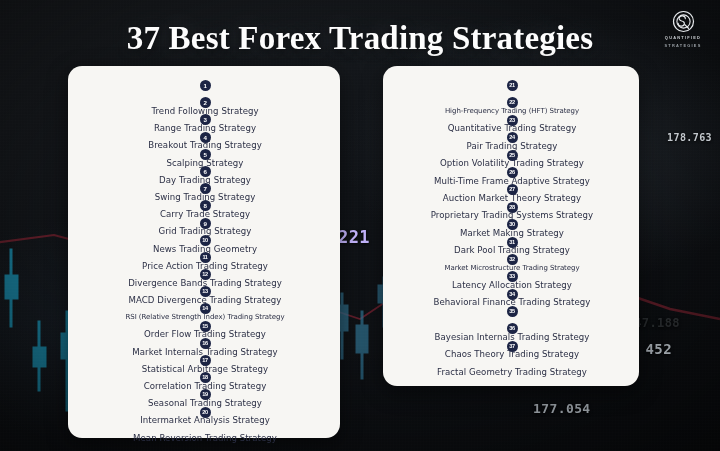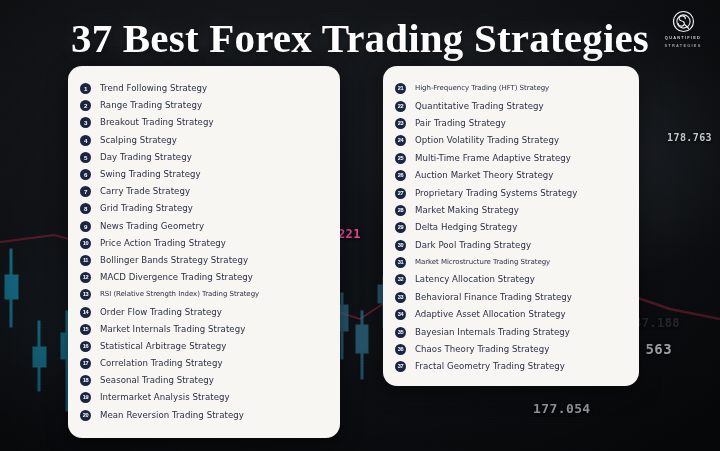--- a/index.html
+++ b/index.html
@@ -55,21 +55,21 @@
     font-family: "DejaVu Sans Mono", monospace;
     font-weight: 700;
     letter-spacing: .4px;
     color: #b9bec4;
     text-shadow: 0 1px 3px rgba(0,0,0,.85);
     white-space: nowrap;
   }
   #price-178 { right: 8px;  top: 132px; font-size: 10px; color: #c3c8cd; }
   #price-452 { right: 48px; top: 341px; font-size: 14px; color: #9aa0a6; }
   #price-125 { left: 533px; top: 401px; font-size: 13px; color: #8e949a; }
-  #price-221 { left: 338px; top: 227px; font-size: 12px; color: #ec4899; }
+  #price-221 { left: 338px; top: 227px; font-size: 17px; color: #c4b5fd; }
   #price-ghost { right: 40px; top: 316px; font-size: 12px; color: rgba(150,158,166,.22); }
 
   
   #logo {
     position: absolute;
     right: 14px;
     top: 10px;
     width: 46px;
     display: flex;
     flex-direction: column;
@@ -92,21 +92,21 @@
   #logo .brand-bot { color: #9aa0a6; }
 
   
   #page-title {
     position: absolute;
     left: 0; right: 0;
     top: 18px;
     text-align: center;
     font-family: "Liberation Serif", "DejaVu Serif", serif;
     font-weight: 700;
-    font-size: 41px;
+    font-size: 33px;
     line-height: 40px;
     color: #fdfdfd;
     letter-spacing: .2px;
     text-shadow: 0 2px 10px rgba(0,0,0,.75), 0 0 22px rgba(200,215,230,.20);
   }
 
   
   .card {
     position: absolute;
     background: #f7f6f3;
@@ -115,22 +115,23 @@
     padding: 14px 10px 12px 12px;
   }
   #card-left  { left: 68px;  top: 66px; width: 272px; height: 372px; }
   #card-right { left: 383px; top: 66px; width: 256px; height: 320px; }
 
   .list { display: flex; flex-direction: column; }
 
   .list-item {
     display: flex;
     align-items: center;
-    gap: 9px;
+    gap: 15px;
     height: 17.2px;
+    flex-direction: column;
   }
   #card-right .list-item { height: 17.4px; }
 
   .badge {
     flex: 0 0 auto;
     width: 11px; height: 11px;
     border-radius: 50%;
     background: #1c2444;
     color: #ffffff;
     font-size: 6.2px;
@@ -201,21 +202,21 @@
       <rect x="195" y="70" width="2.5" height="82"></rect>
         <rect x="188" y="84" width="16" height="36"></rect>
     </g>
   </svg>
 
   <div class="bg-vignette"></div>
   <div class="bg-noise"></div>
 
   <div id="price-ghost" class="price-label">147.188</div>
   <div id="price-178" class="price-label">178.763</div>
-  <div id="price-452" class="price-label">563</div>
+  <div id="price-452" class="price-label">452</div>
   <div id="price-125" class="price-label">177.054</div>
   <div id="price-221" class="price-label">221</div>
 
   <div id="logo">
     <span class="mark">
       <svg width="23" height="23" viewBox="0 0 23 23">
         <circle cx="11.5" cy="11.5" r="10" fill="none" stroke="#e6e9ec" stroke-width="1.2"></circle>
         <circle cx="11.5" cy="11.5" r="6.6" fill="none" stroke="#e6e9ec" stroke-width="1.1"></circle>
         <path d="M12.8 14.6 L16.4 18.2" stroke="#e6e9ec" stroke-width="1.3" stroke-linecap="round"></path>
         <path d="M13.3 8.6 a3.1 2.6 0 1 0 -3.6 2.4 a3.1 2.6 0 1 1 -3.5 2.3" fill="none" stroke="#e6e9ec" stroke-width="1.15" stroke-linecap="round"></path>
@@ -264,21 +265,21 @@
         <div class="list-item">
           <span class="badge">9</span>
           <span class="item-label">News Trading Geometry</span>
         </div>
         <div class="list-item">
           <span class="badge wide">10</span>
           <span class="item-label">Price Action Trading Strategy</span>
         </div>
         <div class="list-item">
           <span class="badge wide">11</span>
-          <span class="item-label">Bollinger Bands Strategy Strategy</span>
+          <span class="item-label">Divergence Bands Trading Strategy</span>
         </div>
         <div class="list-item">
           <span class="badge wide">12</span>
           <span class="item-label">MACD Divergence Trading Strategy</span>
         </div>
         <div class="list-item">
           <span class="badge wide">13</span>
           <span class="item-label small">RSI (Relative Strength Index) Trading Strategy</span>
         </div>
         <div class="list-item">
@@ -340,42 +341,37 @@
         </div>
         <div class="list-item">
           <span class="badge wide">27</span>
           <span class="item-label">Proprietary Trading Systems Strategy</span>
         </div>
         <div class="list-item">
           <span class="badge wide">28</span>
           <span class="item-label">Market Making Strategy</span>
         </div>
         <div class="list-item">
-          <span class="badge wide">29</span>
-          <span class="item-label">Delta Hedging Strategy</span>
-        </div>
-        <div class="list-item">
           <span class="badge wide">30</span>
           <span class="item-label">Dark Pool Trading Strategy</span>
         </div>
         <div class="list-item">
           <span class="badge wide">31</span>
           <span class="item-label small">Market Microstructure Trading Strategy</span>
         </div>
         <div class="list-item">
           <span class="badge wide">32</span>
           <span class="item-label">Latency Allocation Strategy</span>
         </div>
         <div class="list-item">
           <span class="badge wide">33</span>
           <span class="item-label">Behavioral Finance Trading Strategy</span>
         </div>
         <div class="list-item">
           <span class="badge wide">34</span>
-          <span class="item-label">Adaptive Asset Allocation Strategy</span>
         </div>
         <div class="list-item">
           <span class="badge wide">35</span>
           <span class="item-label">Bayesian Internals Trading Strategy</span>
         </div>
         <div class="list-item">
           <span class="badge wide">36</span>
           <span class="item-label">Chaos Theory Trading Strategy</span>
         </div>
         <div class="list-item">

